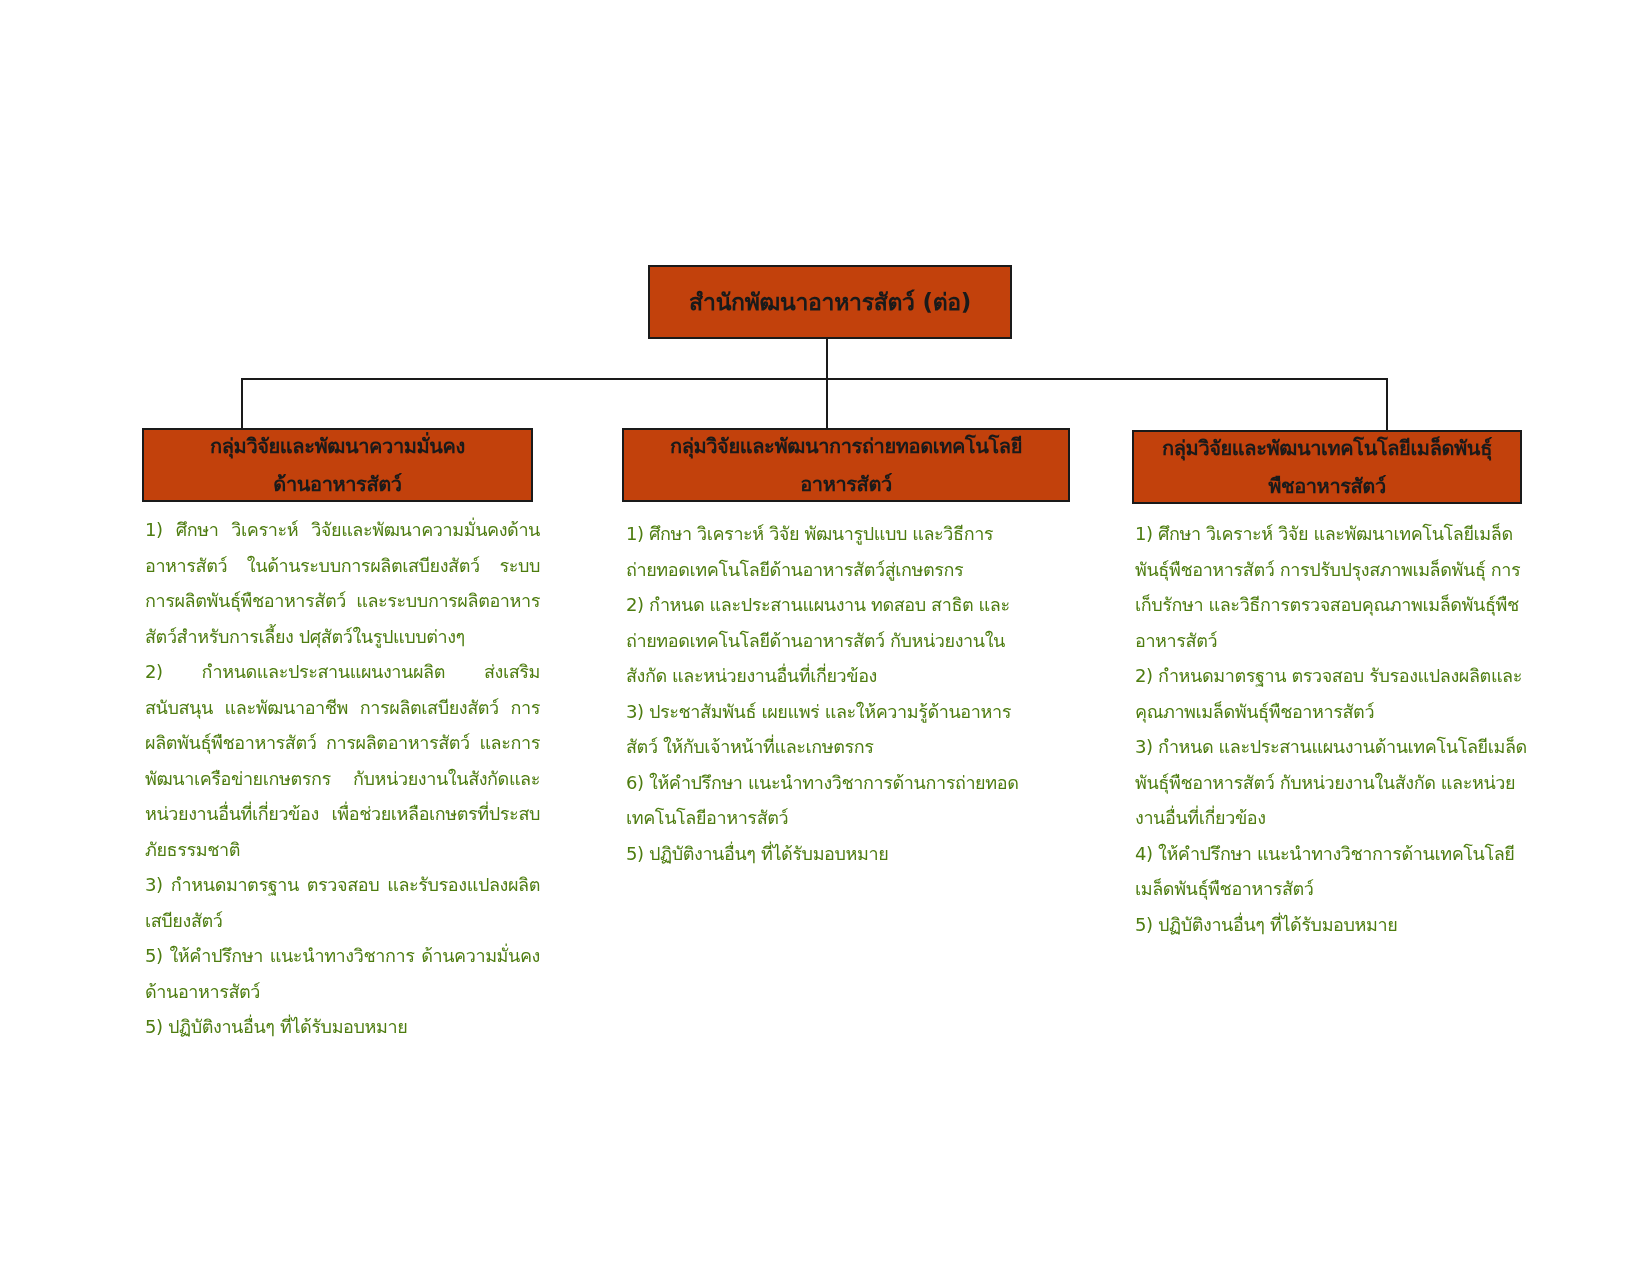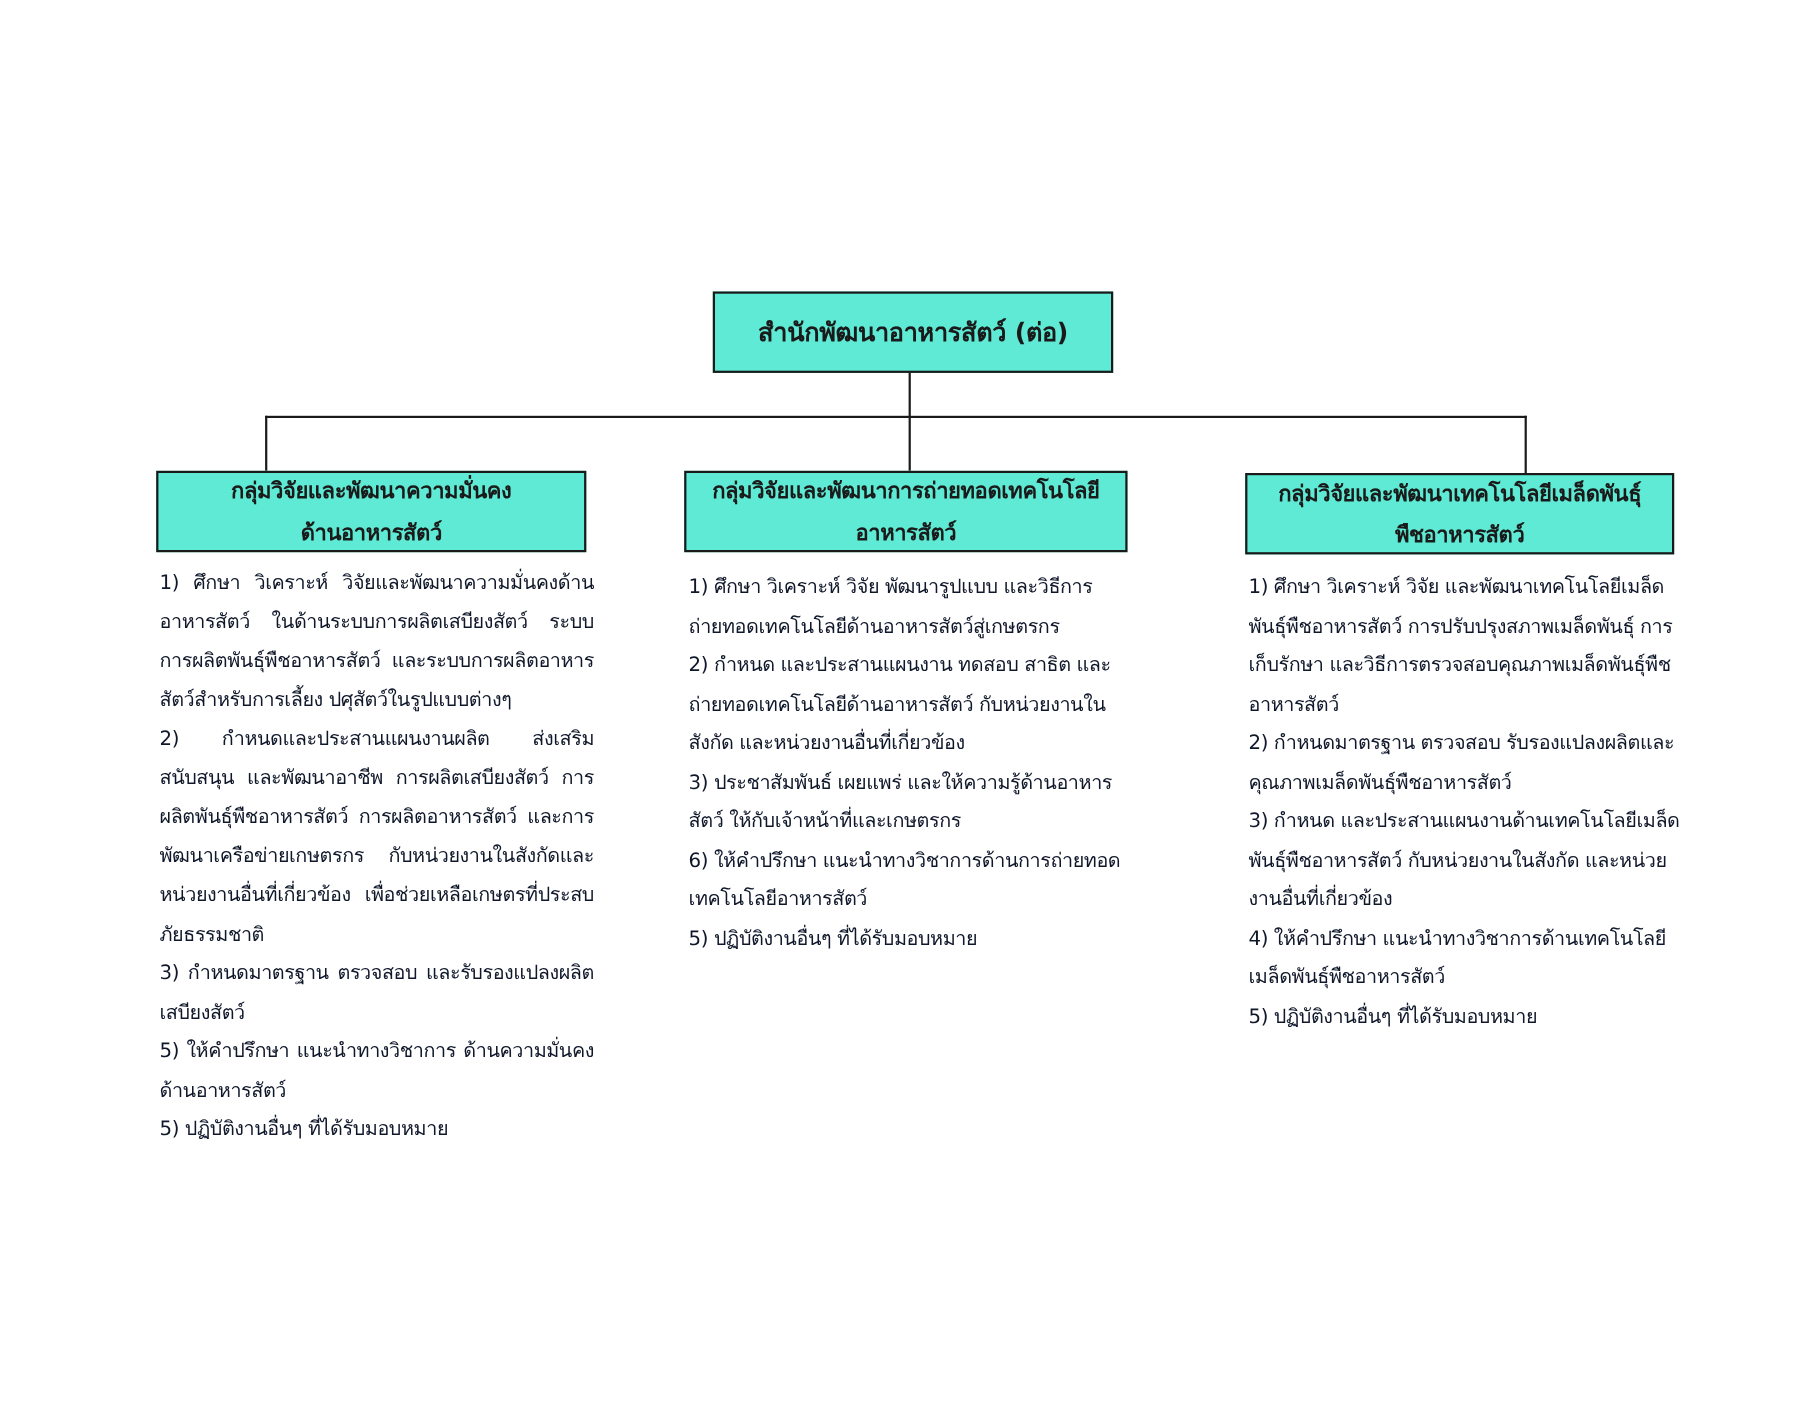--- a/index.html
+++ b/index.html
@@ -12,21 +12,21 @@
       height: 1275px;
       position: relative;
       overflow: hidden;
       font-family: "DejaVu Sans", "Liberation Sans", sans-serif;
       color: #1a1a1a;
     }
     .box {
       position: absolute;
       border: 2px solid #1a1a1a;
       box-sizing: border-box;
-      background: #5eead4;
+      background: #c2410c;
       display: flex;
       align-items: center;
       justify-content: center;
       text-align: center;
     }
     .root-box {
       left: 648px;
       top: 265px;
       width: 364px;
       height: 74px;
@@ -42,38 +42,38 @@
       flex-direction: column;
       line-height: 38px;
     }
     .group-title {
       font-size: 20px;
       font-weight: bold;
       letter-spacing: -0.4px;
       white-space: nowrap;
     }
     .g1 { left: 142px; width: 391px; }
-    .g2 { left: 622px; width: 403px; }
+    .g2 { left: 622px; width: 448px; }
     .g3 { left: 1132px; width: 390px; top: 430px; }
 
     .line {
       position: absolute;
       background: #1a1a1a;
     }
     .v-root { left: 826px; top: 339px; width: 2px; height: 89px; }
     .h-main { left: 241px; top: 378px; width: 1147px; height: 2px; }
     .v-left { left: 241px; top: 378px; width: 2px; height: 50px; }
     .v-right { left: 1386px; top: 378px; width: 2px; height: 52px; }
 
     .duties {
       position: absolute;
       font-size: 18px;
       line-height: 35.5px;
       letter-spacing: -0.4px;
-      color: #0f172a;
+      color: #4d7c0f;
     }
     .duties .duty { margin: 0; }
     .d1 { left: 145px; top: 512px; width: 395px; text-align: justify; }
     .d2 { left: 626px; top: 516px; width: 410px; }
     .d3 { left: 1135px; top: 516px; width: 400px; }
   </style>
 </head>
 <body>
 
 <div class="box root-box">

